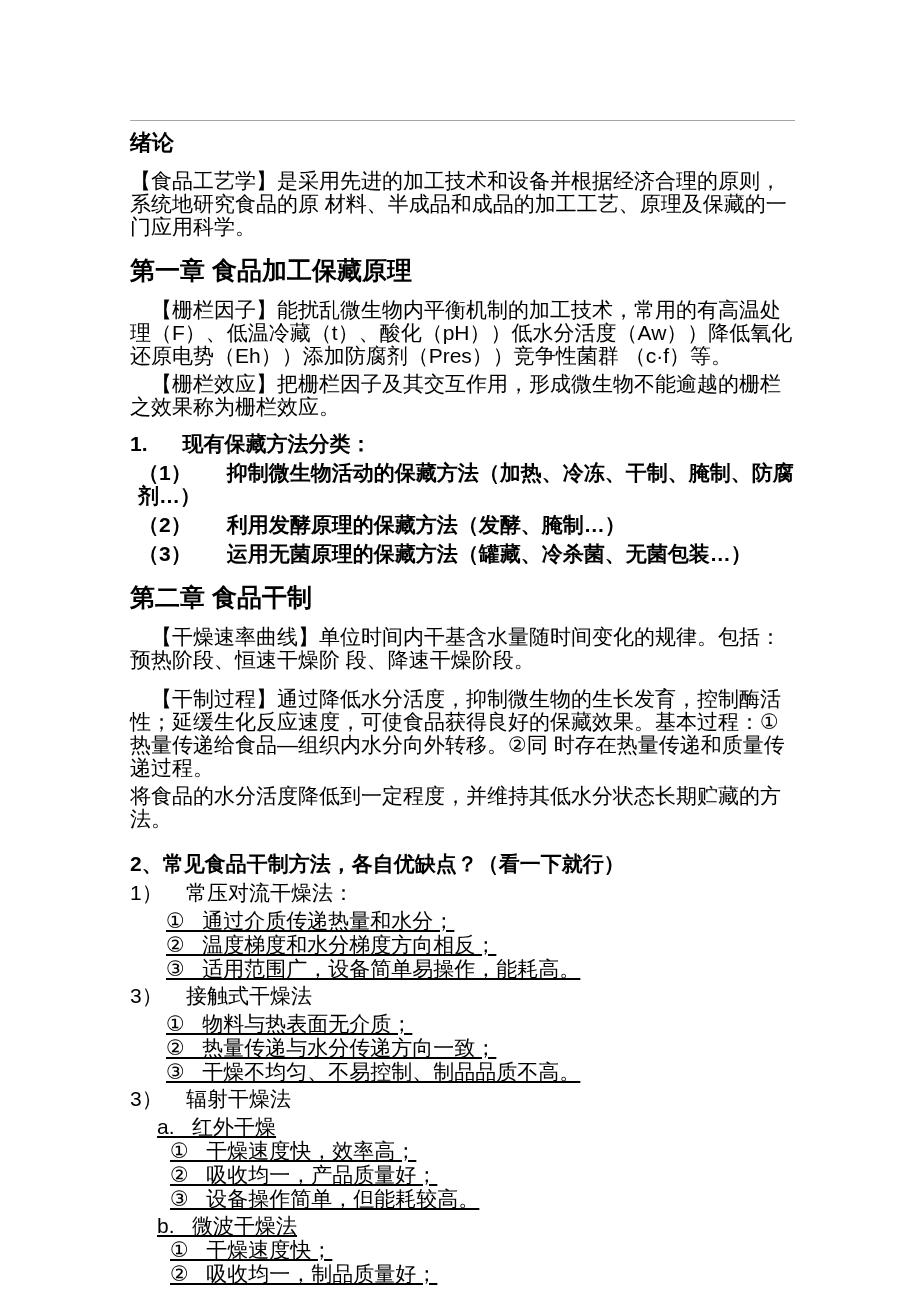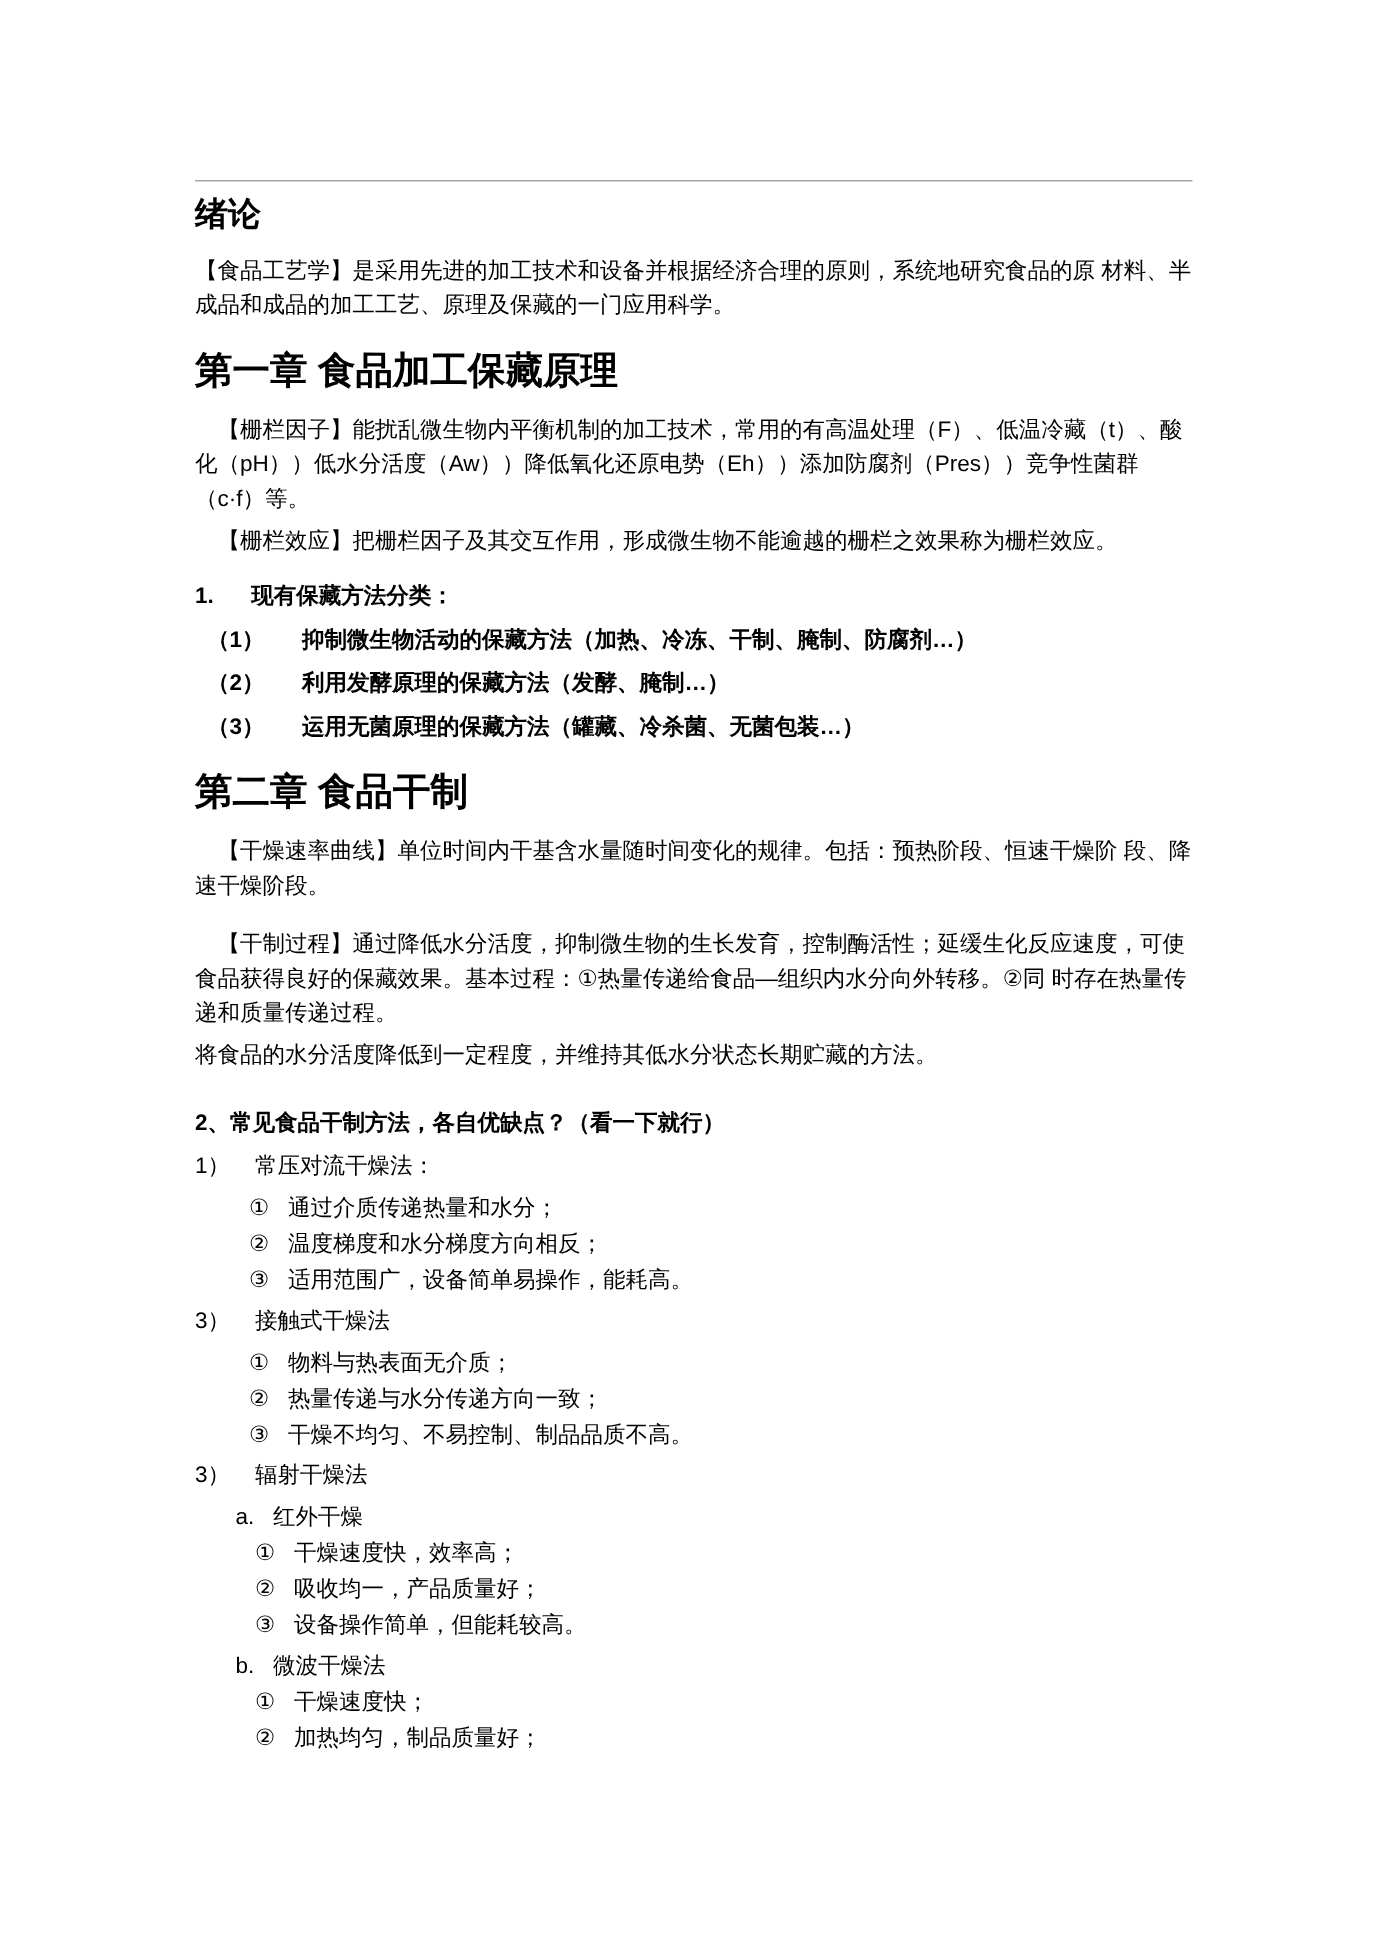--- a/index.html
+++ b/index.html
@@ -6,29 +6,29 @@
   html, body { background:#ffffff; }
   body {
     width:920px; height:1302px; overflow:hidden;
     font-family:"Liberation Sans","DejaVu Sans",sans-serif;
     color:#000000;
   }
   .page { width:920px; height:1302px; padding:120px 125px 0 130px; background:#ffffff; }
   .rule { border-top:1px solid #a6a6a6; margin-bottom:8px; }
   .h-small { font-size:22px; font-weight:bold; line-height:28px; margin:2px 0 12px 0; }
   .h-large { font-size:25px; font-weight:bold; line-height:32px; margin:16px 0 12px 0; }
-  .body { font-size:15px; line-height:23px; white-space:pre-wrap; margin-bottom:5px; }
+  .body { font-size:21px; line-height:23px; white-space:pre-wrap; margin-bottom:5px; }
   .ti   { text-indent:1em; }
   .bold { font-weight:bold; }
   .ind  { padding-left:8px; }
   .lv1  { padding-left:36px; }
   .lva  { padding-left:27px; }
   .lv2  { padding-left:40px; }
   .li   { margin-bottom:6px; }
-  .tight{ margin-bottom:1px; }
+  .tight{ margin-bottom:1px;text-decoration:underline; }
   .mt4  { margin-top:4px; }
   .mt6  { margin-top:6px; }
   .mt14 { margin-top:14px; }
   .mt16 { margin-top:16px; }
   .mt22 { margin-top:22px; }
   .mt30 { margin-top:30px; }
 </style>
 </head>
 <body>
 
@@ -69,15 +69,15 @@
   <div class="body lv1 tight">②   热量传递与水分传递方向一致；</div>
   <div class="body lv1 tight">③   干燥不均匀、不易控制、制品品质不高。</div>
 
   <div class="body mt4">3）    辐射干燥法</div>
   <div class="body lva tight">a.   红外干燥</div>
   <div class="body lv2 tight">①   干燥速度快，效率高；</div>
   <div class="body lv2 tight">②   吸收均一，产品质量好；</div>
   <div class="body lv2 tight">③   设备操作简单，但能耗较高。</div>
   <div class="body lva tight mt4">b.   微波干燥法</div>
   <div class="body lv2 tight">①   干燥速度快；</div>
-  <div class="body lv2 tight">②   加热均匀，制品质量好；</div>
+  <div class="body lv2 tight">②   吸收均一，制品质量好；</div>
 
 </div>
 
 </body></html>

